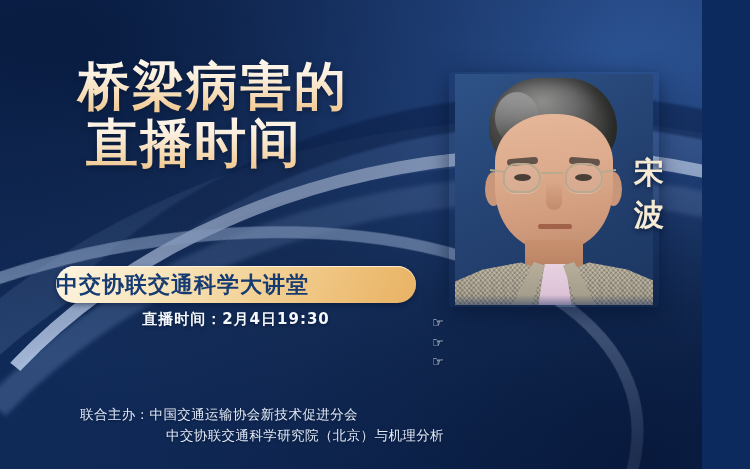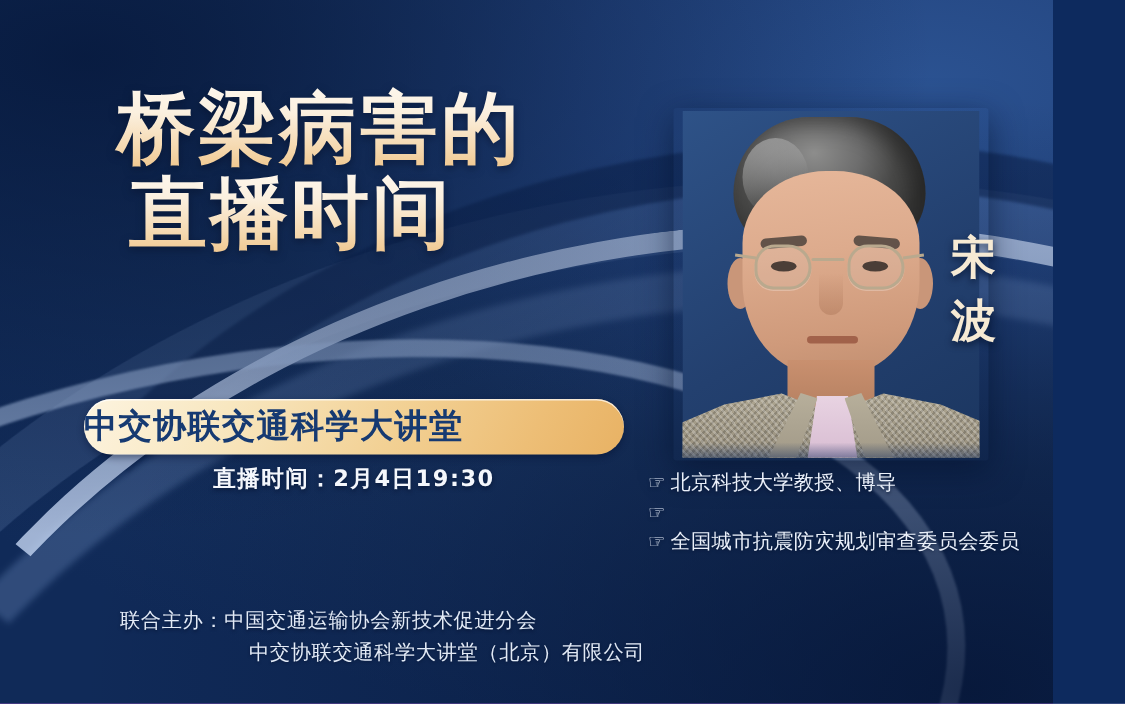--- a/index.html
+++ b/index.html
@@ -300,35 +300,33 @@
   </div>
 
   <div class="pill">
     <span>中交协联交通科学大讲堂</span>
   </div>
 
   <div class="livetime">直播时间：2月4日19:30</div>
 
   <div class="org">
     <div class="org-l1">联合主办：中国交通运输协会新技术促进分会</div>
-    <div class="org-l2">中交协联交通科学大讲堂（北京）有限公司</div>
+    <div class="org-l2">中交协联交通科学研究院（北京）与机理分析</div>
   </div>
 
   <div class="sp-name">
     <div>宋</div>
     <div>波</div>
   </div>
 
   <div class="creds">
     <div class="cred-row">
       <span class="cred-ic">☞</span>
-      <span class="cred-tx">北京科技大学教授、博导</span>
     </div>
     <div class="cred-row">
       <span class="cred-ic">☞</span>
     </div>
     <div class="cred-row">
       <span class="cred-ic">☞</span>
-      <span class="cred-tx">全国城市抗震防灾规划审查委员会委员</span>
     </div>
   </div>
 
 </div>
 
 </body></html>

